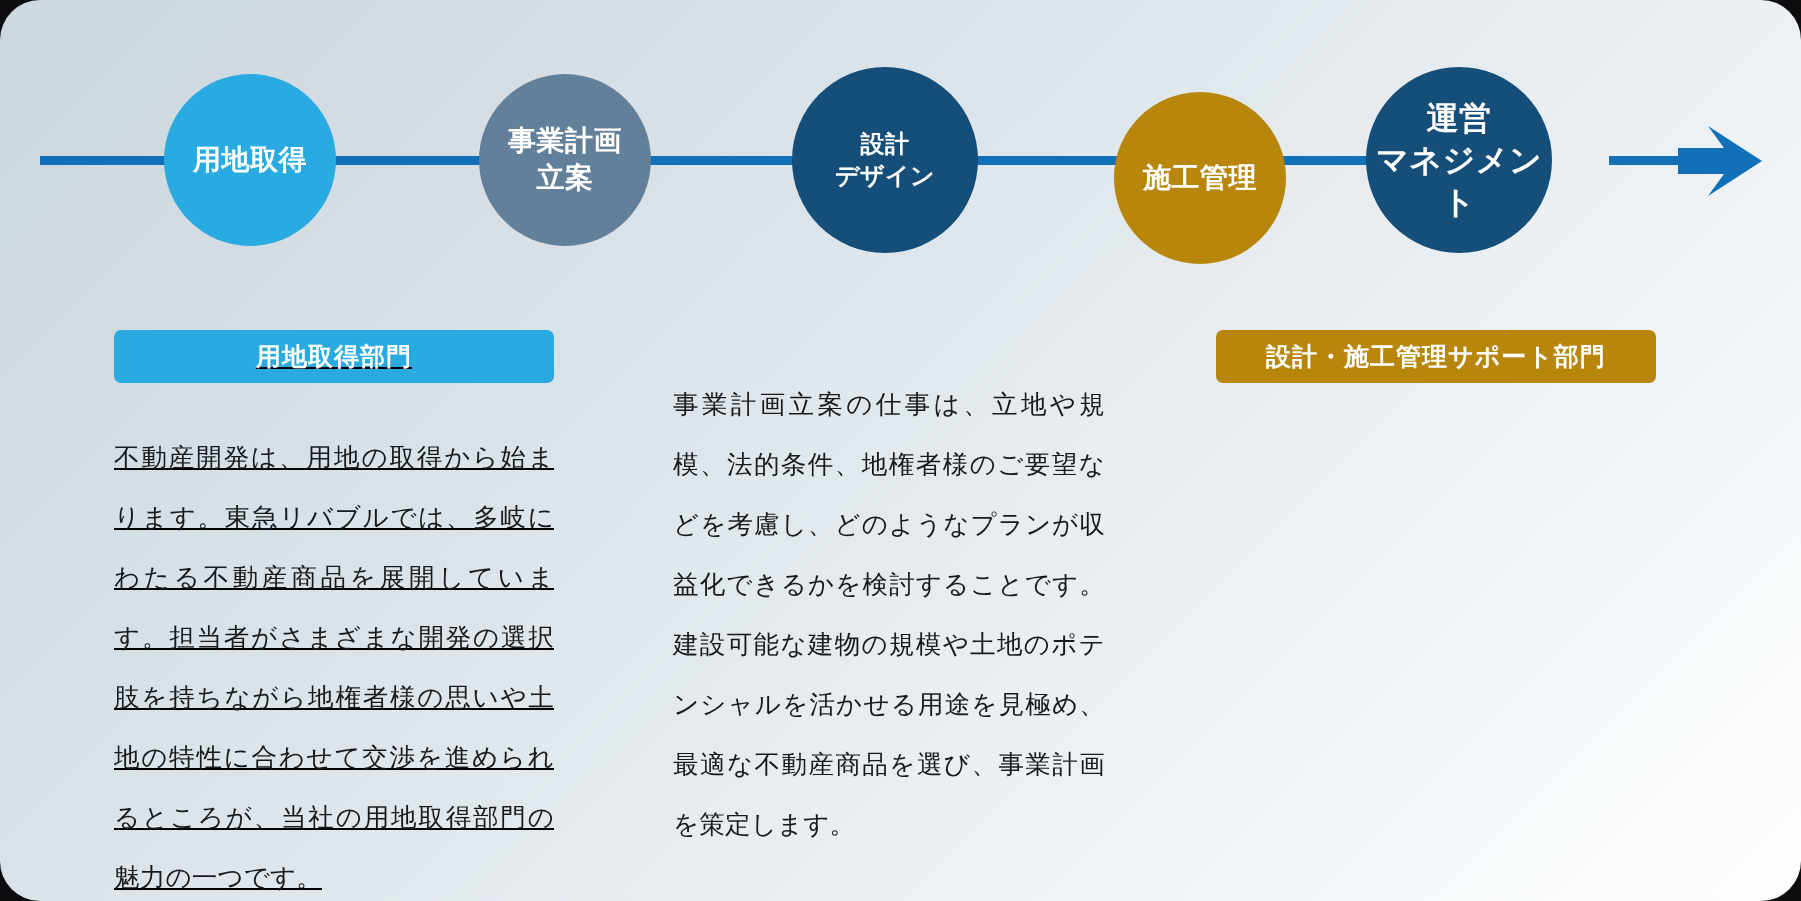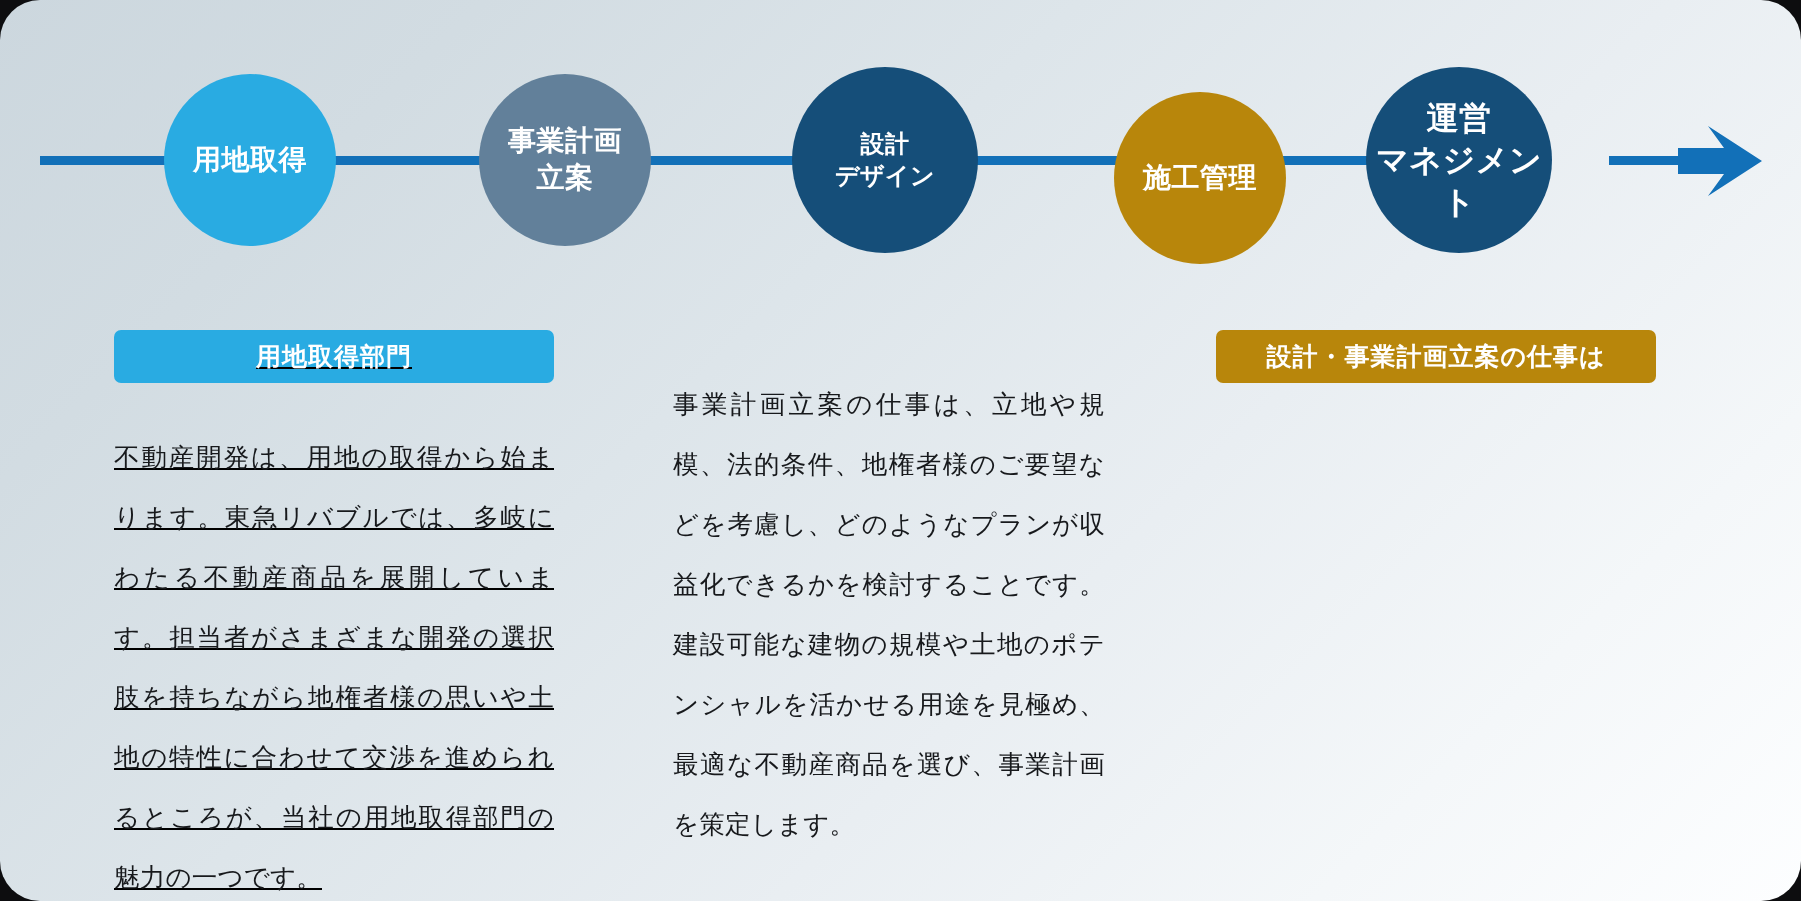--- a/index.html
+++ b/index.html
@@ -132,18 +132,18 @@
         <div class="dept-bar" style="background: rgb(41, 171, 226);">
           <span>用地取得部門</span>
         </div>
         <p class="dept-body" style="color: rgb(23, 25, 28);">不動産開発は、用地の取得から始まります。東急リバブルでは、多岐にわたる不動産商品を展開しています。担当者がさまざまな開発の選択肢を持ちながら地権者様の思いや土地の特性に合わせて交渉を進められるところが、当社の用地取得部門の魅力の一つです。</p>
       </div>
       <div class="col col-2">
         <p class="dept-body" style="color: rgb(23, 25, 28); margin-left: 8px;">事業計画立案の仕事は、立地や規模、法的条件、地権者様のご要望などを考慮し、どのようなプランが収益化できるかを検討することです。建設可能な建物の規模や土地のポテンシャルを活かせる用途を見極め、最適な不動産商品を選び、事業計画を策定します。</p>
       </div>
       <div class="col col-3">
         <div class="dept-bar" style="background: rgb(184, 134, 11);">
-          <span>設計・事業計画立案の仕事は</span>
+          <span>設計・施工管理サポート部門</span>
         </div>
       </div>
     </div>
 
 </div>
 
 </body></html>

